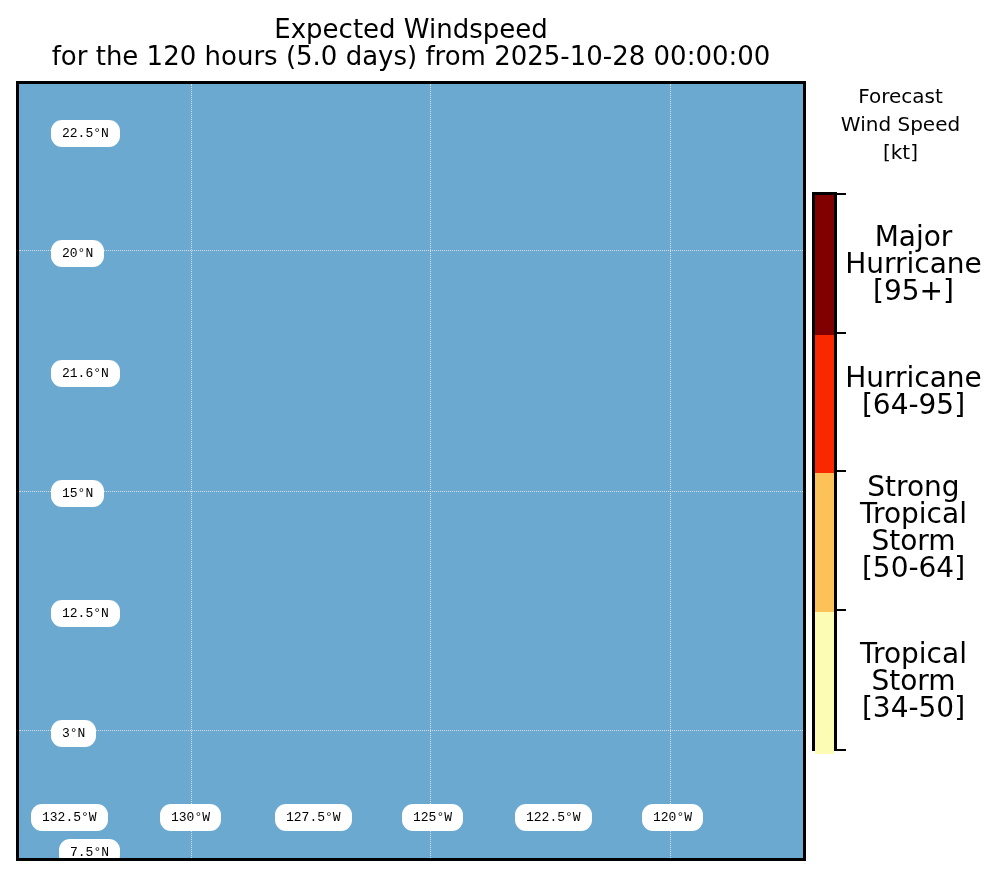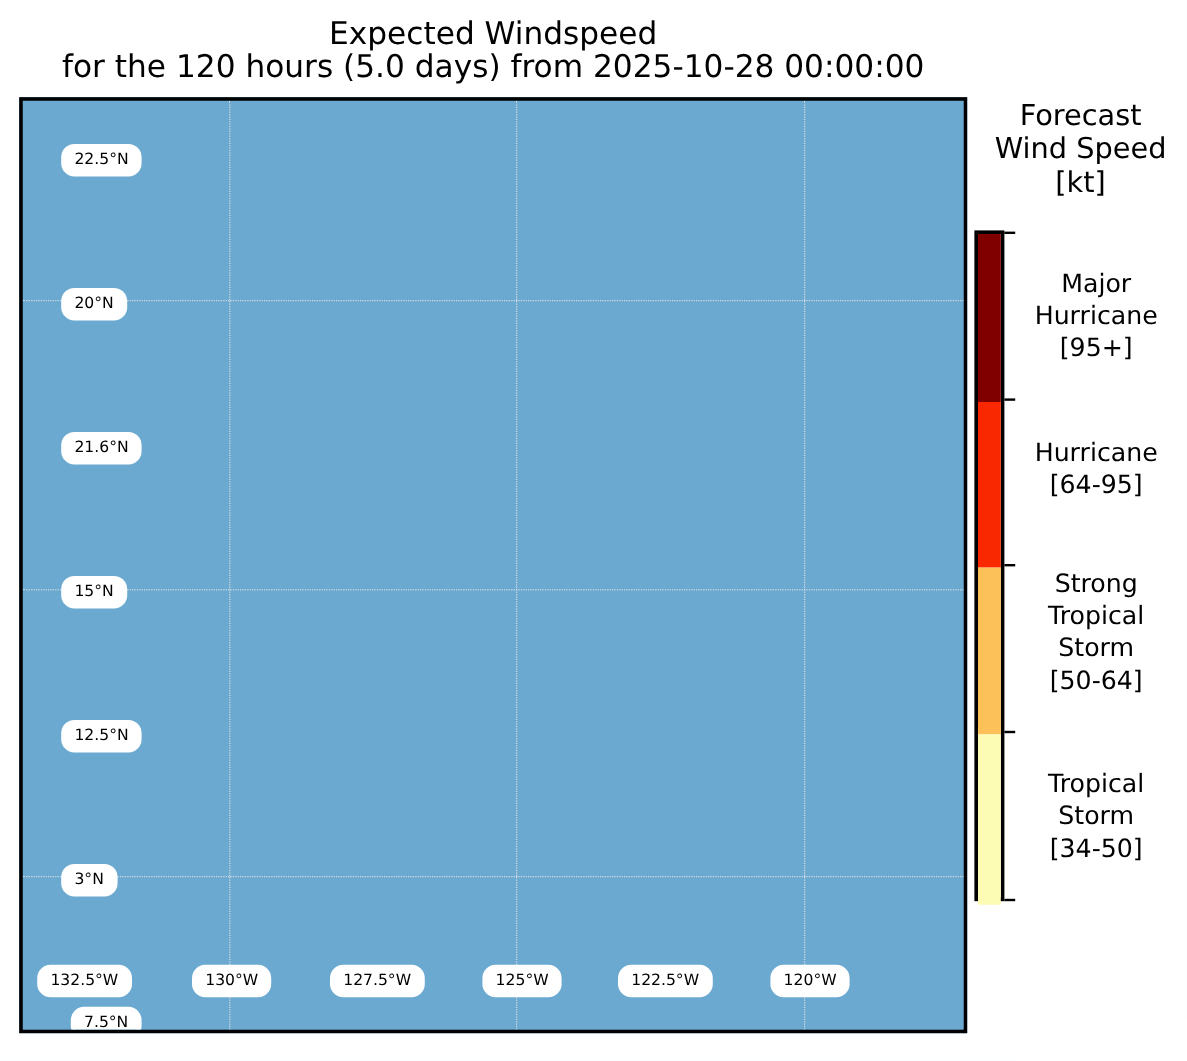--- a/index.html
+++ b/index.html
@@ -32,20 +32,21 @@
   #map-axes {
     position: absolute;
     left: 16px;
     top: 81px;
     width: 790px;
     height: 780px;
     box-sizing: border-box;
     border: 3px solid #000000;
     background: #6ba9d0;
     overflow: hidden;
+    font-family: Liberation Mono, monospace;
   }
   #map-ocean {
     position: absolute;
     inset: 0;
     background: #6ba9d0;
   }
 
   .gridline-h {
     position: absolute;
     left: 0;
@@ -76,21 +77,21 @@
     box-shadow: 0 0 0 2px #ffffff;
   }
 
   
   #colorbar-title {
     position: absolute;
     left: 812px;
     top: 82px;
     width: 177px;
     text-align: center;
-    font-size: 24px;
+    font-size: 20px;
     line-height: 28px;
     color: #000000;
     white-space: pre;
   }
   #colorbar {
     position: absolute;
     left: 812px;
     top: 192px;
     width: 25px;
     height: 559px;
@@ -107,21 +108,21 @@
     left: 837px;
     width: 9px;
     height: 0;
     border-top: 2.5px solid #000000;
   }
   .cb-label {
     position: absolute;
     left: 838px;
     width: 151px;
     text-align: center;
-    font-size: 21px;
+    font-size: 28px;
     line-height: 27px;
     color: #000000;
     white-space: pre;
   }
 </style>
 </head>
 <body>
 
 <div id="figure-title">Expected Windspeed
 for the 120 hours (5.0 days) from 2025-10-28 00:00:00</div>

